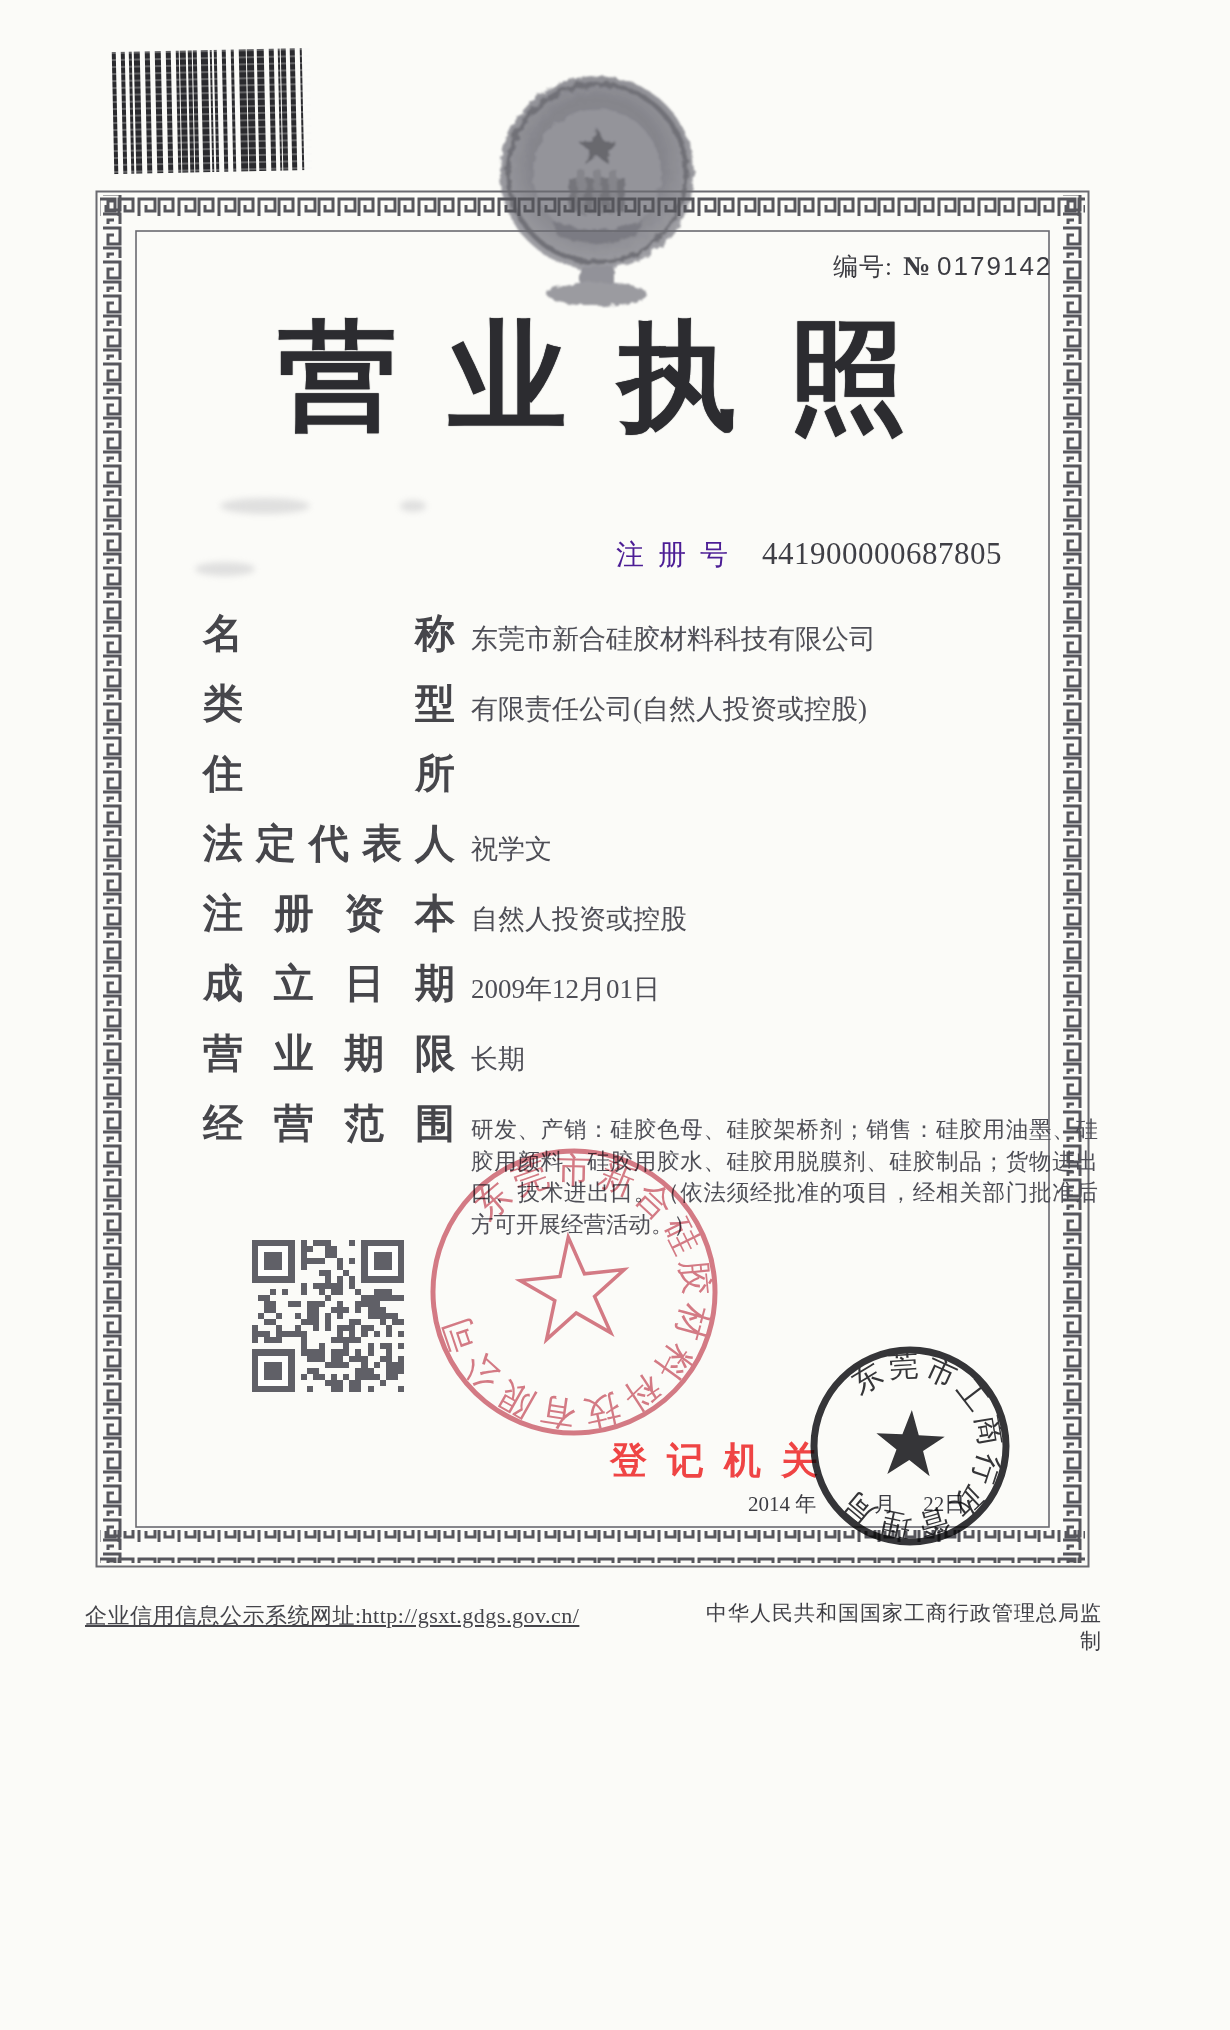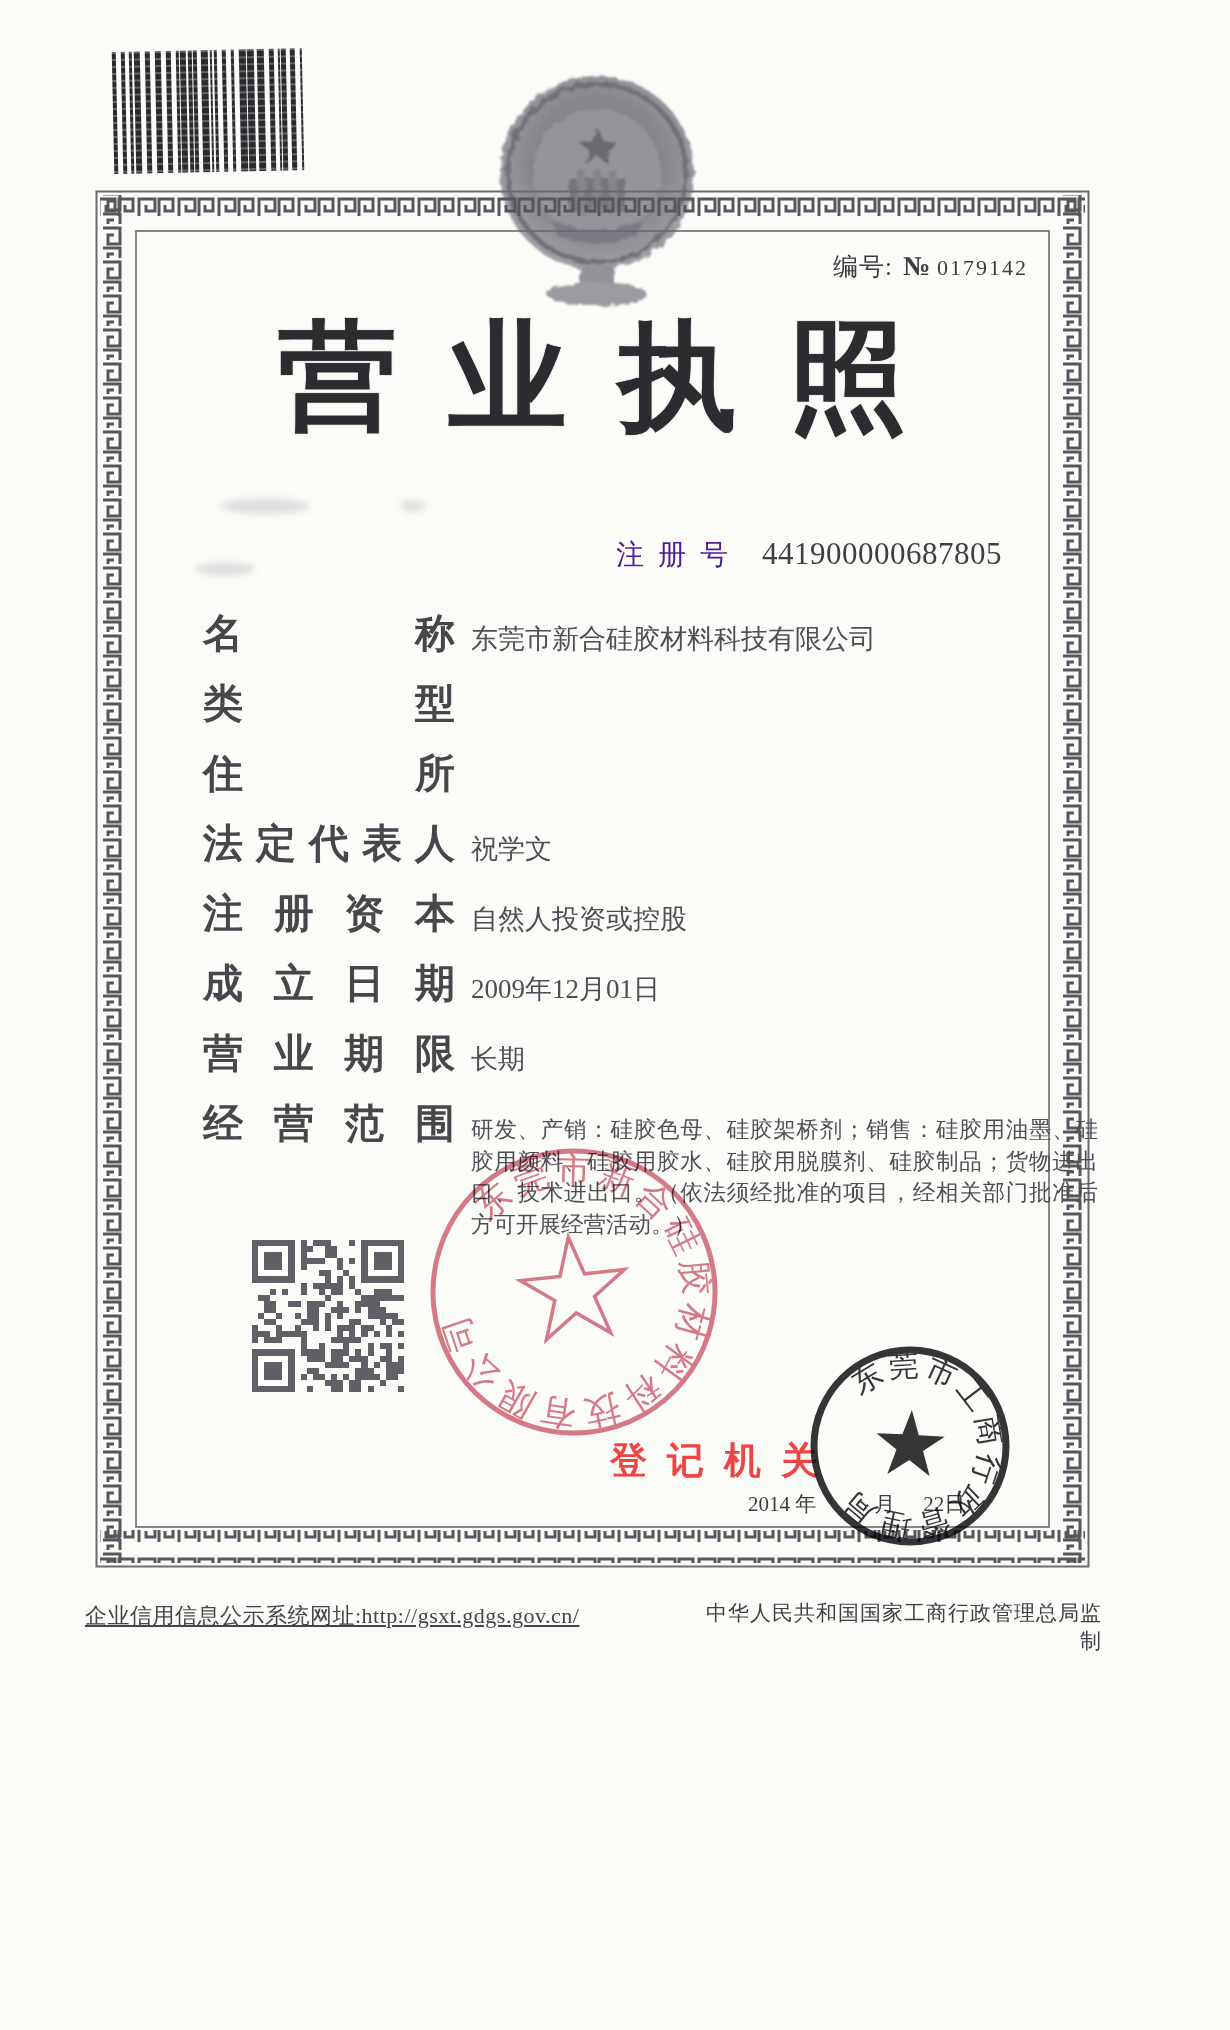--- a/index.html
+++ b/index.html
@@ -26,21 +26,21 @@
 
   
   .emblem{left:492px;top:70px;width:210px;height:240px;opacity:.88;filter:blur(.6px);}
 
   
   .frame{left:95px;top:190px;width:995px;height:1378px;z-index:1;}
 
   
   .serial{left:833px;top:250px;font-size:25px;color:#3c3c42;letter-spacing:1px;white-space:nowrap;z-index:2;}
   .serial .nosym{font-weight:bold;font-size:27px;margin:0 6px 0 10px;}
-  .serial .num{font-family:Liberation Serif, serif;font-size:22px;letter-spacing:2px;}
+  .serial .num{font-family:Liberation Sans, sans-serif;font-size:26px;letter-spacing:2px;}
 
   
   .title{
     left:95px;top:298px;width:995px;text-align:center;
     font-size:118px;font-weight:900;color:#2c2c30;
     letter-spacing:52px;padding-left:52px;box-sizing:border-box;
     text-shadow:0 0 1px #2c2c30;z-index:2;
   }
 
   
@@ -152,20 +152,21 @@
           <span>名</span>
           <span>称</span>
         </div>
         <div class="fvalue">东莞市新合硅胶材料科技有限公司</div>
       </div>
       <div class="frow">
         <div class="flabel">
           <span>类</span>
           <span>型</span>
         </div>
+        <div class="fvalue">有限责任公司(自然人投资或控股)</div>
       </div>
       <div class="frow">
         <div class="flabel">
           <span>住</span>
           <span>所</span>
         </div>
       </div>
       <div class="frow">
         <div class="flabel">
           <span>法</span>

